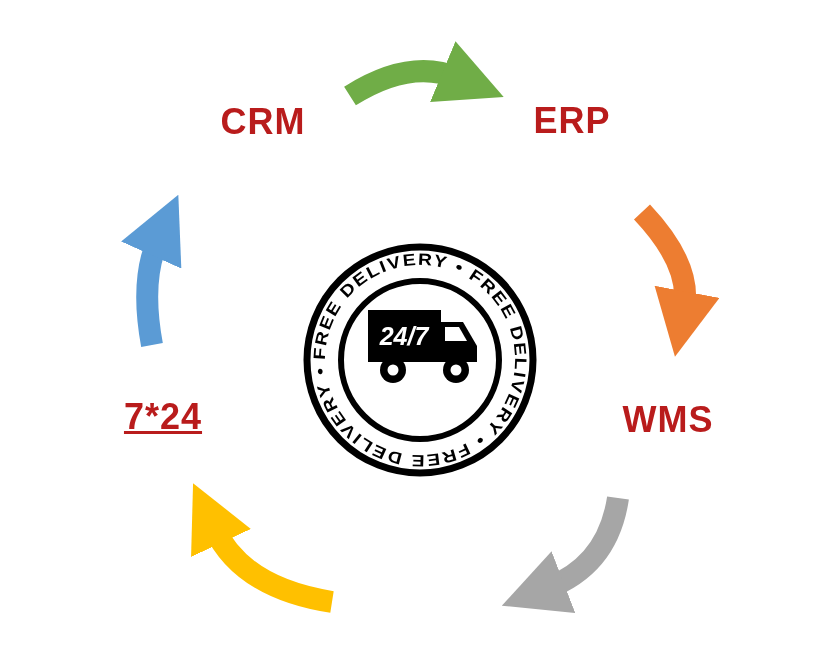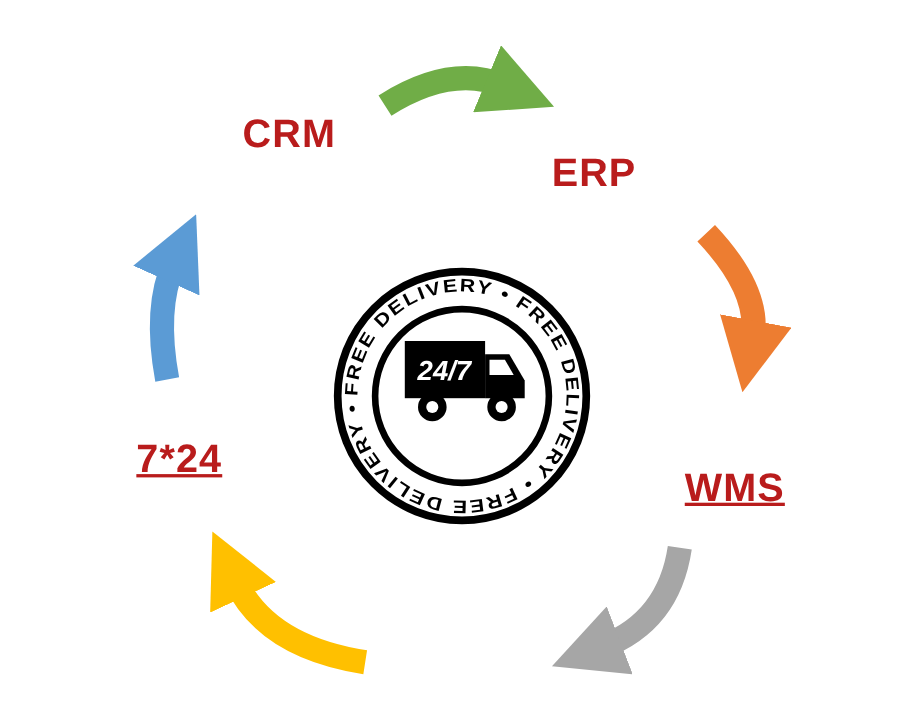--- a/index.html
+++ b/index.html
@@ -77,17 +77,17 @@
         <circle cx="393" cy="370" r="13" fill="#000000"></circle>
         <circle cx="393" cy="370" r="5.5" fill="#ffffff"></circle>
         <circle cx="456" cy="370" r="13" fill="#000000"></circle>
         <circle cx="456" cy="370" r="5.5" fill="#ffffff"></circle>
         <text x="404" y="345" text-anchor="middle" font-size="25" font-weight="bold" font-style="italic" fill="#ffffff" font-family="Liberation Sans, sans-serif">24/7</text>
       </g>
     </g>
   </svg>
 
   <div class="node-label" style="left:263px; top:122px;">CRM</div>
-  <div class="node-label" style="left:540px; top:121px;margin-top:36px;">ERP</div>
-  <div class="node-label" style="left:668px; top:443px;text-decoration:underline;">WMS</div>
+  <div class="node-label" style="left:572px; top:121px;">ERP</div>
+  <div class="node-label" style="left:668px; top:420px;">WMS</div>
   <div class="node-label" style="left:163px; top:417px;text-decoration:underline;">7*24</div>
 
 </div>
 
 </body></html>

